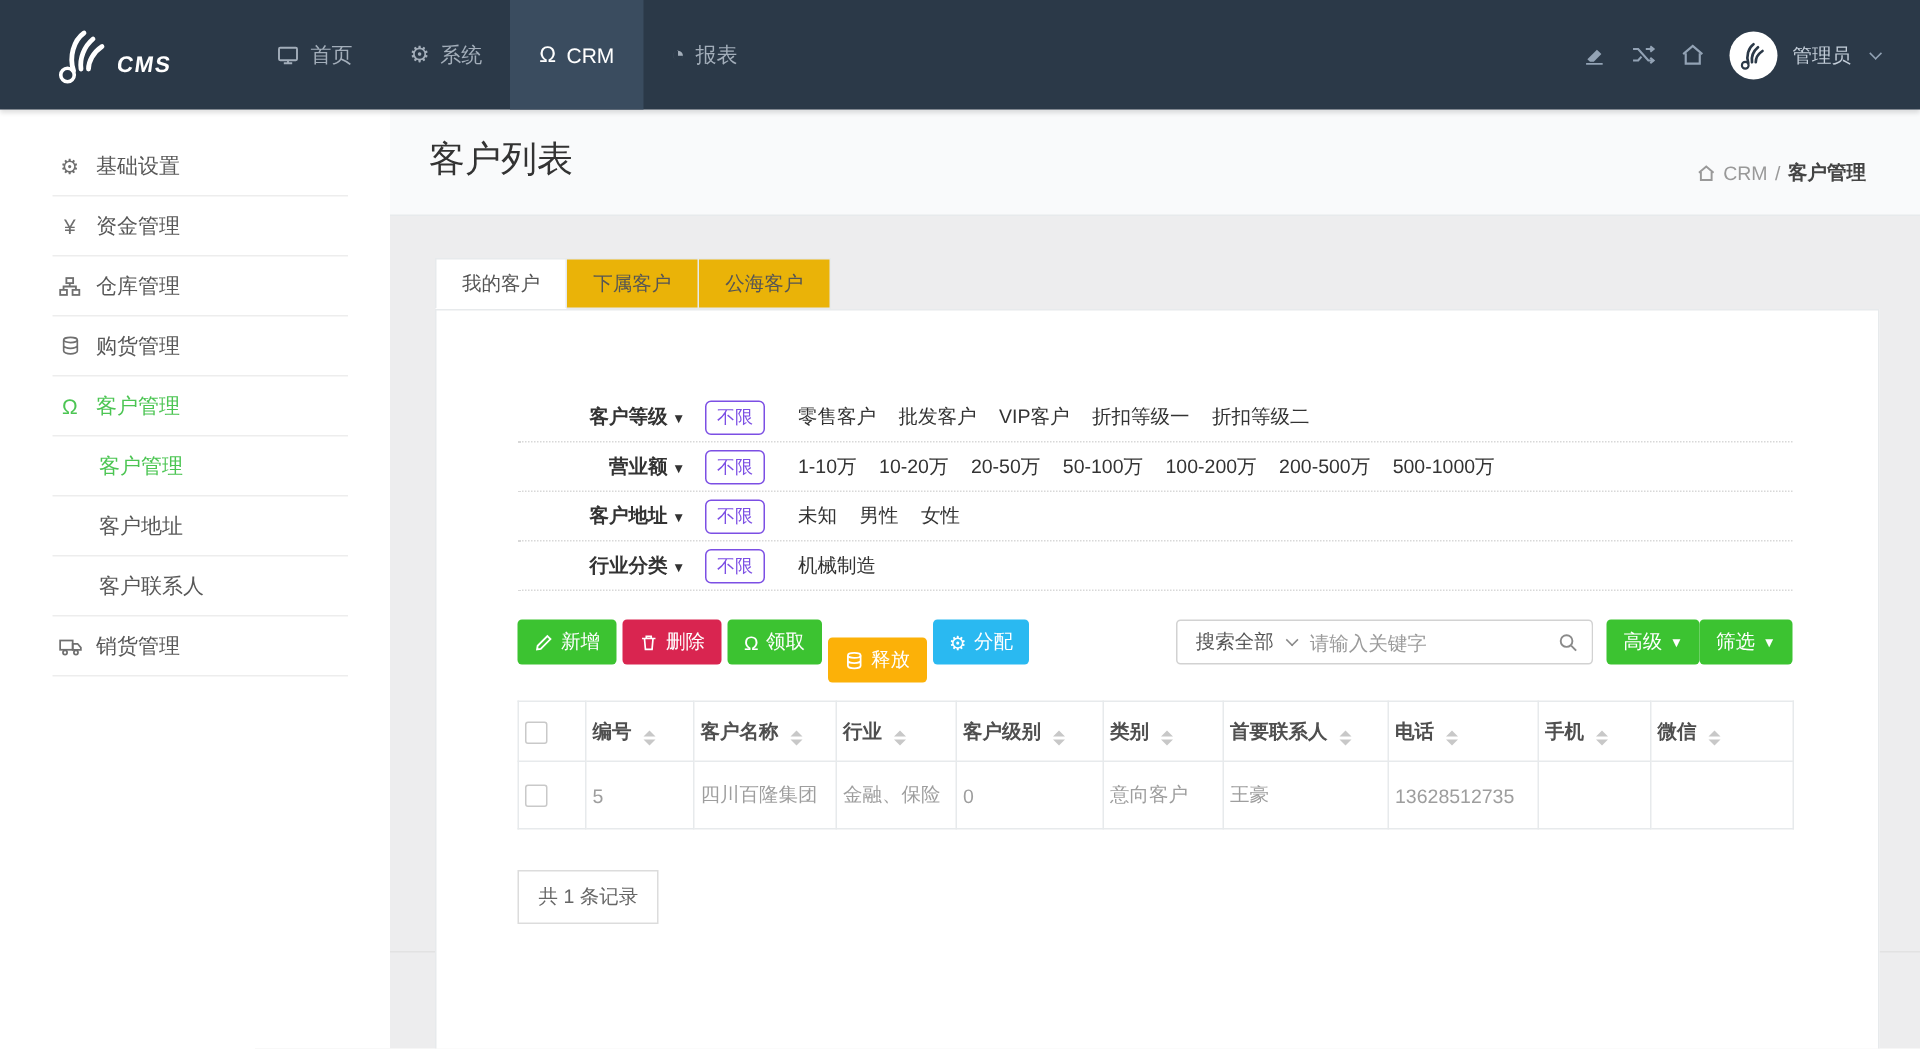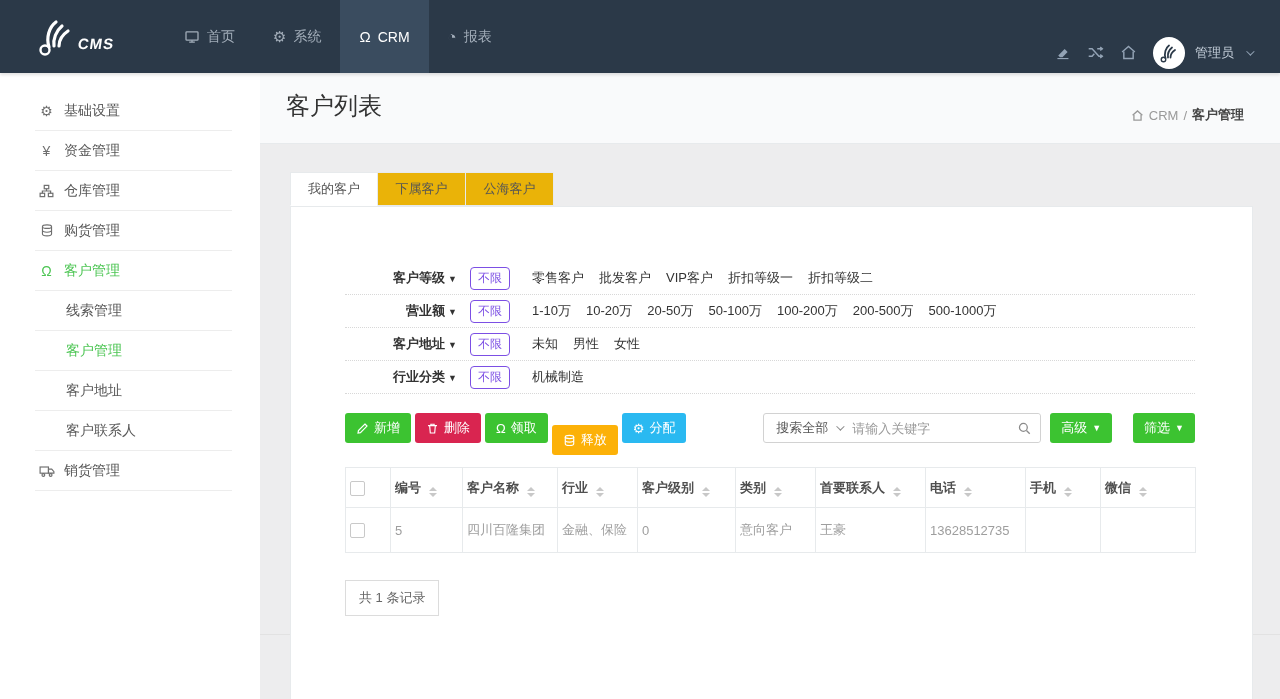--- a/index.html
+++ b/index.html
@@ -14,21 +14,21 @@
 
   
   .navbar{position:absolute;top:0;left:0;width:1280px;height:73px;background:var(--nav-bg);display:flex;align-items:stretch;box-shadow:0 2px 3px rgba(0,0,0,.12);z-index:10;}
   .logo{width:165px;display:flex;align-items:center;padding-left:36px;gap:2px;}
   .logo svg{display:block;}
   .logo-text{color:#fff;font-size:15px;font-weight:bold;letter-spacing:1px;transform:skewX(-8deg);margin-top:14px;}
   .nav-items{display:flex;align-items:stretch;}
   .nav-item{display:flex;align-items:center;gap:7px;padding:0 19px;color:var(--nav-text);font-size:14px;cursor:pointer;}
   .nav-item .ni{font-size:15px;line-height:1;display:inline-flex;align-items:center;}
   .nav-item.active{background:var(--nav-active);color:#fff;}
-  .nav-right{position:absolute;right:28px;top:16px;height:73px;display:flex;align-items:center;gap:16px;}
+  .nav-right{position:absolute;right:28px;top:0;height:73px;display:flex;align-items:center;gap:16px;}
   .nav-right .tool{color:#93a3b5;font-size:15px;line-height:1;cursor:pointer;display:inline-flex;align-items:center;}
   .avatar-group{display:flex;align-items:center;gap:10px;cursor:pointer;}
   .avatar{width:32px;height:32px;border-radius:50%;background:#fff;display:flex;align-items:center;justify-content:center;}
   .user-name{color:#c3cdd8;font-size:13px;}
   .chev{display:inline-block;width:6px;height:6px;border-right:1.5px solid #93a3b5;border-bottom:1.5px solid #93a3b5;transform:rotate(45deg) translateY(-2px);margin-left:2px;}
 
   
   .sidebar{position:absolute;top:73px;left:0;width:260px;bottom:0;background:#fff;padding-top:18px;}
   .side-item{height:40px;display:flex;align-items:center;gap:9px;margin:0 28px 0 35px;padding-left:3px;border-bottom:1px solid #ededed;color:#585858;font-size:14px;cursor:pointer;}
   .side-item .si{width:17px;color:#6f6f6f;font-size:14px;display:inline-flex;justify-content:center;align-items:center;line-height:1;}
@@ -69,21 +69,21 @@
   .btn .bi{display:inline-flex;align-items:center;line-height:1;font-size:13px;}
   .toolbar-right{margin-left:auto;display:flex;align-items:center;}
   .search-group{display:flex;align-items:center;height:30px;border:1px solid #d2d2d2;border-radius:3px;background:#fff;width:278px;}
   .search-scope{display:flex;align-items:center;gap:8px;padding:0 10px 0 12px;color:#555;font-size:13px;cursor:pointer;flex:none;}
   .search-scope .chev2{width:6px;height:6px;border-right:1.5px solid #888;border-bottom:1.5px solid #888;transform:rotate(45deg) translateY(-2px);}
   .search-input{flex:1;border:none;outline:none;font-size:13px;color:#7f1d1d;font-family:inherit;min-width:0;}
   .search-input::placeholder{color:#9b9b9b;}
   .search-btn{width:32px;height:28px;background:#fff;border:none;display:flex;align-items:center;justify-content:center;cursor:pointer;border-radius:0 3px 3px 0;}
   .gbtn{height:30px;background:var(--green);color:#fff;font-size:13px;border:none;border-radius:3px;display:inline-flex;align-items:center;gap:5px;padding:0 11px;cursor:pointer;font-family:inherit;}
   .gbtn .caret{font-size:9px;}
-  .ml8{margin-left:9px;} .ml4{margin-left:21px;}
+  .ml8{margin-left:9px;} .ml4{margin-left:0;}
 
   
   table.grid{margin-top:12px;width:850px;border-collapse:collapse;table-layout:fixed;}
   .grid th,.grid td{border:1px solid var(--border);text-align:left;padding:0 4px;overflow:hidden;white-space:nowrap;}
   .grid th{height:40px;font-size:13px;color:var(--head-text);font-weight:bold;cursor:pointer;}
   .grid td{height:45px;font-size:13px;color:var(--row-text);}
   .checkbox{display:inline-block;width:15px;height:15px;border:1px solid #c9c9c9;border-radius:2px;background:#fff;vertical-align:middle;cursor:pointer;}
   .sort{display:inline-flex;flex-direction:column;gap:2px;margin-left:8px;vertical-align:1px;}
   .sort i{width:0;height:0;border-left:4px solid transparent;border-right:4px solid transparent;display:block;}
   .sort .up{border-bottom:4px solid #c8c8c8;}
@@ -191,23 +191,20 @@
       <svg width="14" height="15" viewBox="0 0 20 20" fill="none" stroke="currentColor" stroke-width="1.6">
           <ellipse cx="10" cy="4.5" rx="6.5" ry="2.5"></ellipse>
           <path d="M3.5 4.5v10.5c0 1.5 3 2.7 6.5 2.7s6.5-1.2 6.5-2.7V4.5M3.5 9.8c0 1.5 3 2.7 6.5 2.7s6.5-1.2 6.5-2.7"></path>
         </svg>
     </span>
     <span>购货管理</span>
   </div>
   <div class="side-item active">
     <span class="si">Ω</span>
     <span>客户管理</span>
-  </div>
-  <div class="side-sub">
-    <span>线索管理</span>
   </div>
   <div class="side-sub active">
     <span>客户管理</span>
   </div>
   <div class="side-sub">
     <span>客户地址</span>
   </div>
   <div class="side-sub">
     <span>客户联系人</span>
   </div>

